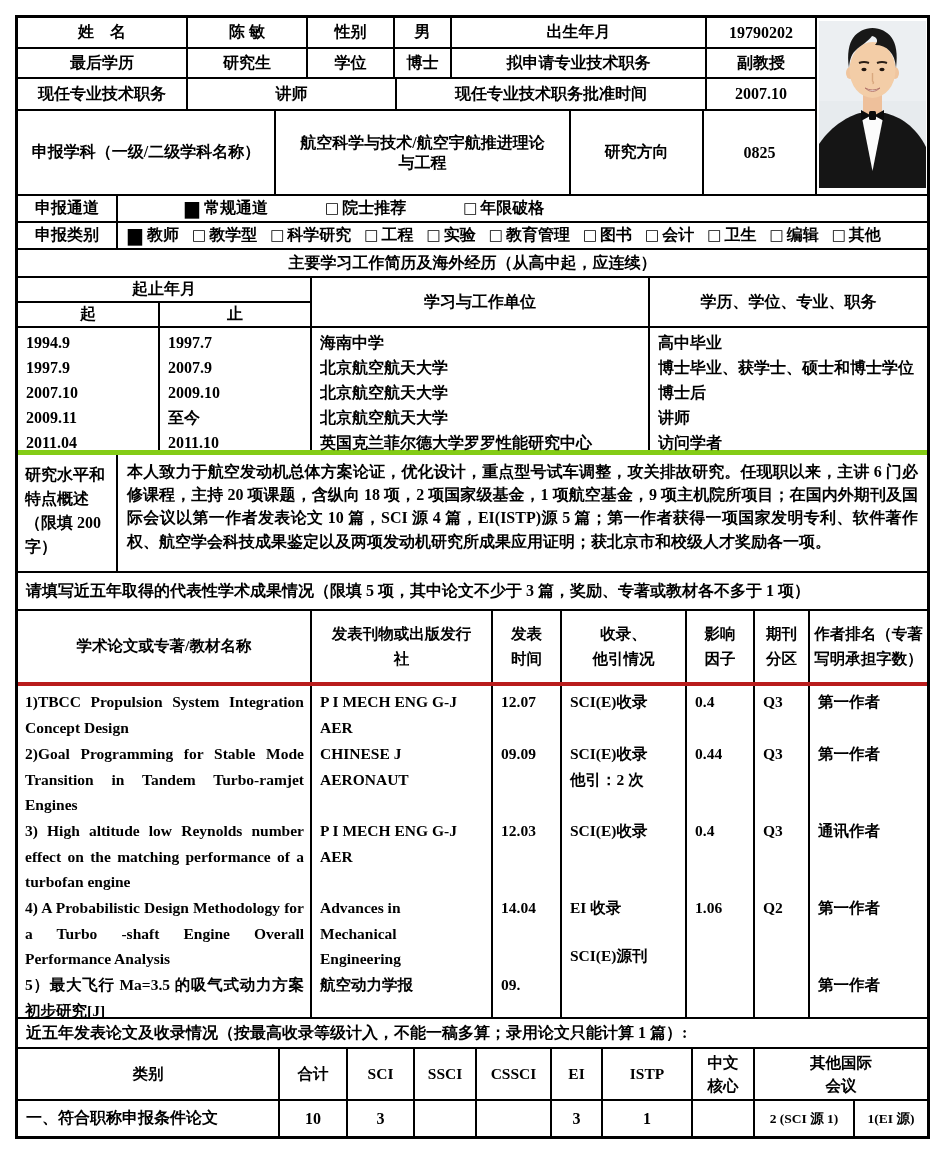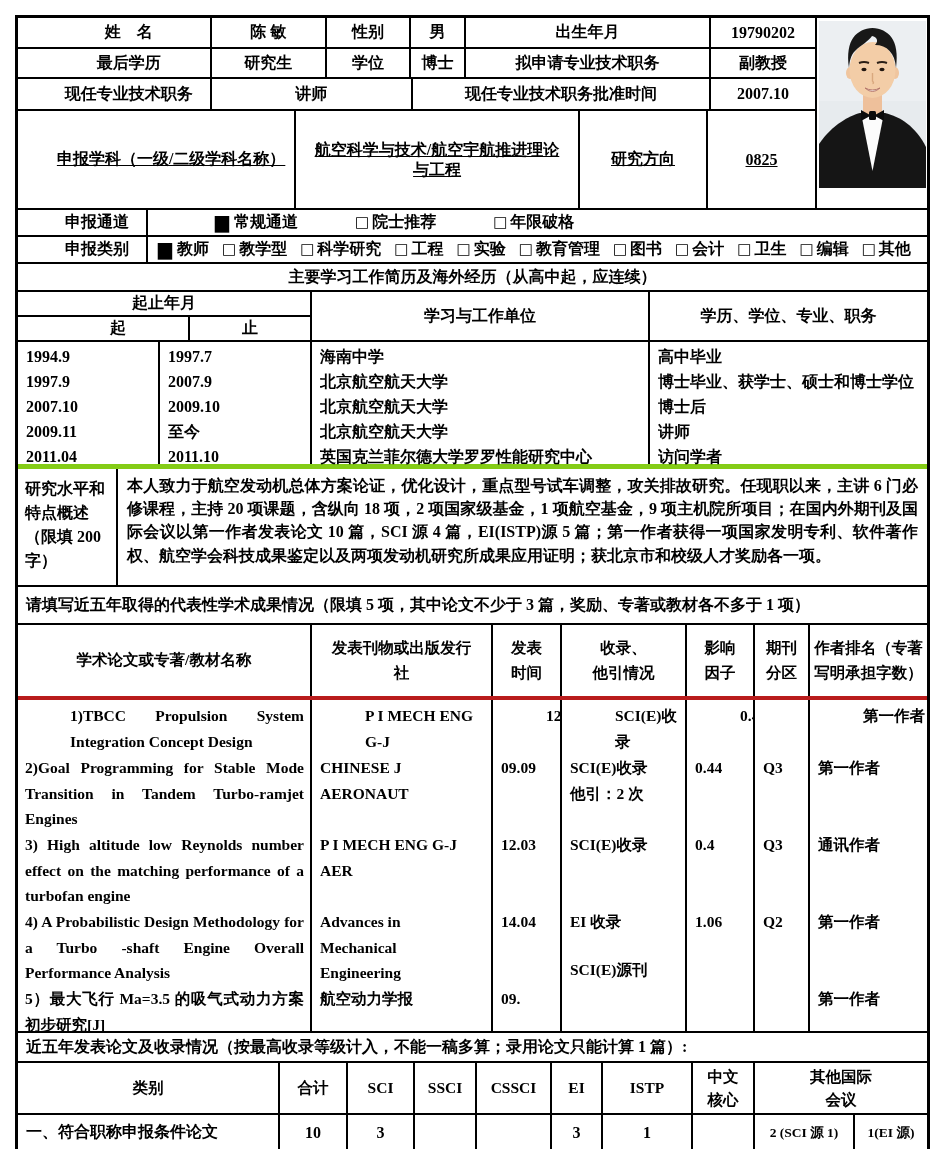--- a/index.html
+++ b/index.html
@@ -3,32 +3,32 @@
 <meta charset="utf-8">
 <style>
   * { box-sizing: border-box; margin: 0; padding: 0; }
   html,body { background:#fff; }
   .page {
     position: relative; width: 947px; height: 1149px; background: #ffffff;
     font-family: "Liberation Serif", "DejaVu Serif", serif;
     font-weight: bold; color: #000;
   }
   .form { position: absolute; left: 15px; top: 15px; width: 915px; border: 3px solid #000; background:#fff; }
-  .flex { display: flex; padding-left: 30px; }
+  .flex { display: flex; }
   .br { border-right: 2px solid #000; }
   .bb { border-bottom: 2px solid #000; }
   .cell { display: flex; align-items: center; overflow: hidden; font-size: 16px; padding: 0 4px; }
   .center { justify-content: center; text-align: center; }
   .pre { white-space: pre-line; }
   .lineh { line-height: 1.25; }
   
   .top { display: flex; border-bottom: 2px solid #000; }
   .top-left { width: 799px; }
   .top-right { flex: 1; display:flex; align-items:flex-start; justify-content:center; overflow: visible; }
-  .r1 { height: 31px; } .r2 { height: 30px; } .r3 { height: 32px; } .r4 { height: 97px; text-decoration: underline; }
+  .r1 { height: 31px; } .r2 { height: 30px; } .r3 { height: 32px; } .r4 { height: 83px; }
   
   .optrow { align-items: center; font-size: 16px; }
   .opt { display: inline-flex; align-items: center; white-space: nowrap; }
   .box { font-size: 15px; line-height: 1; margin-right: 3px; font-family: "DejaVu Sans", sans-serif; }
   .box.big { font-size: 19px; transform: scaleY(1.15); }
   .channel-opts { padding-left: 65px; gap: 57px; }
   .category-opts { padding-left: 8px; gap: 13px; }
   
   .hist-head { height: 50px; border-bottom: 2px solid #000; display:flex; }
   .hh-left { width: 294px; }
@@ -42,21 +42,21 @@
   .summary-label { width: 100px; padding: 8px 6px 0 7px; font-size: 16px; line-height: 24px; }
   .summary-text { flex: 1; padding: 5px 9px 0 9px; font-size: 16px; line-height: 23.2px; text-align: justify; }
   
   .titlerow { display:flex; align-items:center; font-size: 16px; }
   
   .pub-head { display:flex; height: 75px; border-bottom: 4px solid #b91c1c; }
   .pub-head .cell { font-size: 15.5px; line-height: 1.55; }
   .pub-body { display:flex; height: 333px; border-bottom: 2px solid #000; }
   .pcol { padding-top: 3px; font-size: 15.5px; line-height: 25.5px; }
   .pe { overflow: hidden; }
-  .e2l { height: 52px; margin-left: 45px; } .e3l { height: 77px; } .e3b { height: 77px; } .elast { height: 48px; }
+  .e2l { height: 52px; } .e3l { height: 77px; } .e3b { height: 77px; } .elast { height: 48px; }
   .ptitle { padding: 0 6px 0 7px; text-align: justify; }
   .pfield { padding-left: 8px; }
   
   .stats-head { display:flex; height: 52px; border-bottom: 2px solid #000; }
   .stats-head .cell { font-size: 15.5px; line-height: 1.5; }
   .stats-data { display:flex; height: 35px; }
   .stats-data .cell { font-size: 16px; }
   .small { font-size: 13.5px !important; }
   
   .photo-wrap { width: 107px; height: 167px; margin-top: 3px; }

